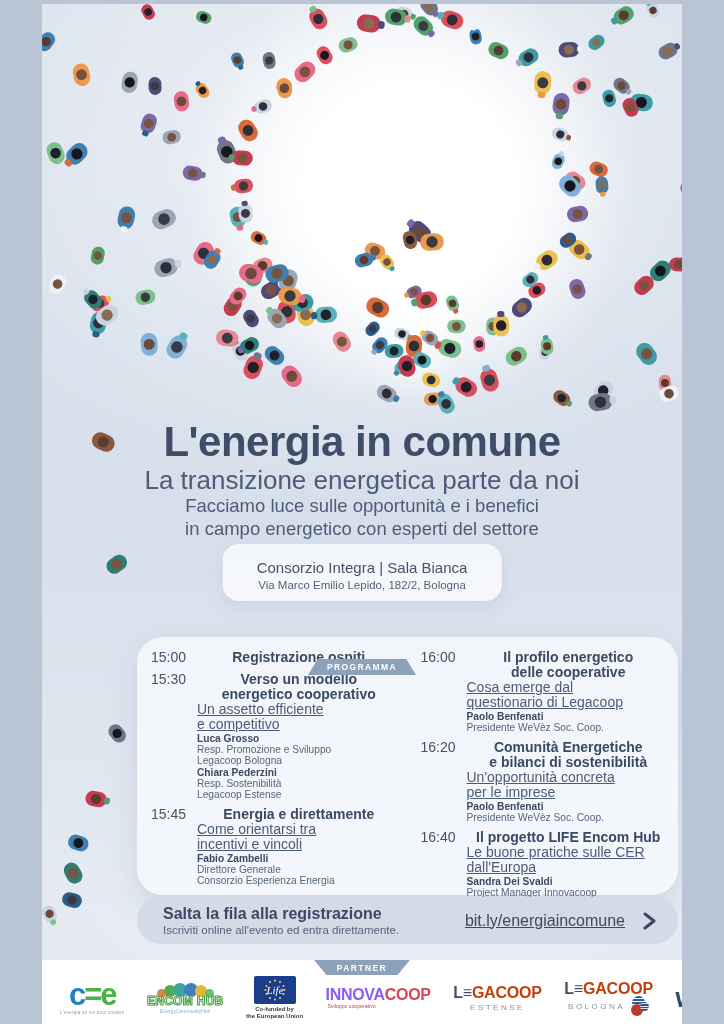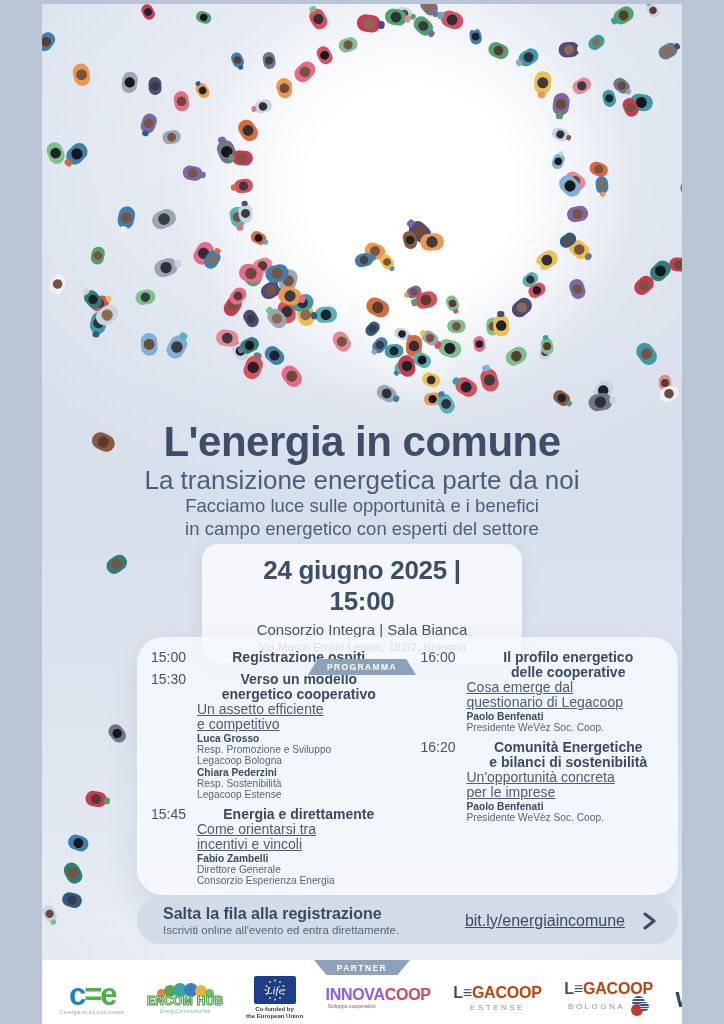--- a/index.html
+++ b/index.html
@@ -900,21 +900,20 @@
     </svg>
 
   <div class="content">
 
     <div class="title">L'energia in comune</div>
     <div class="subtitle">La transizione energetica parte da noi</div>
     <div class="desc">Facciamo luce sulle opportunità e i benefici
 in campo energetico con esperti del settore</div>
 
     <div class="date-box">
-      <div class="date-line">24 giugno 2025 | 15:00</div>
       <div class="venue-line">Consorzio Integra | Sala Bianca</div>
       <div class="addr-line">Via Marco Emilio Lepido, 182/2, Bologna</div>
     </div>
 
     <div class="tab tab-programma">PROGRAMMA</div>
 
     <div class="panel">
       <div class="prog-col">
 
         <div class="prog-item">
@@ -982,20 +981,32 @@
 e bilanci di sostenibilità</div>
             <div class="prog-sub">Un'opportunità concreta
 per le imprese</div>
             <div class="speaker">
               <div class="speaker-name">Paolo Benfenati</div>
               <div class="speaker-role">Presidente WeVèz Soc. Coop.</div>
             </div>
           </div>
         </div>
 
+        <div class="prog-item">
+          <div class="prog-time">16:40</div>
+          <div class="prog-body">
+            <div class="prog-title">Il progetto LIFE Encom Hub</div>
+            <div class="prog-sub">Le buone pratiche sulle CER
+dall'Europa</div>
+            <div class="speaker">
+              <div class="speaker-name">Sandra Dei Svaldi</div>
+              <div class="speaker-role">Project Manager Innovacoop</div>
+            </div>
+          </div>
+        </div>
 
       </div>
     </div>
 
     <div class="reg-bar">
       <div>
         <div class="reg-title">Salta la fila alla registrazione</div>
         <div class="reg-sub">Iscriviti online all'evento ed entra direttamente.</div>
       </div>
       <div class="reg-right">

